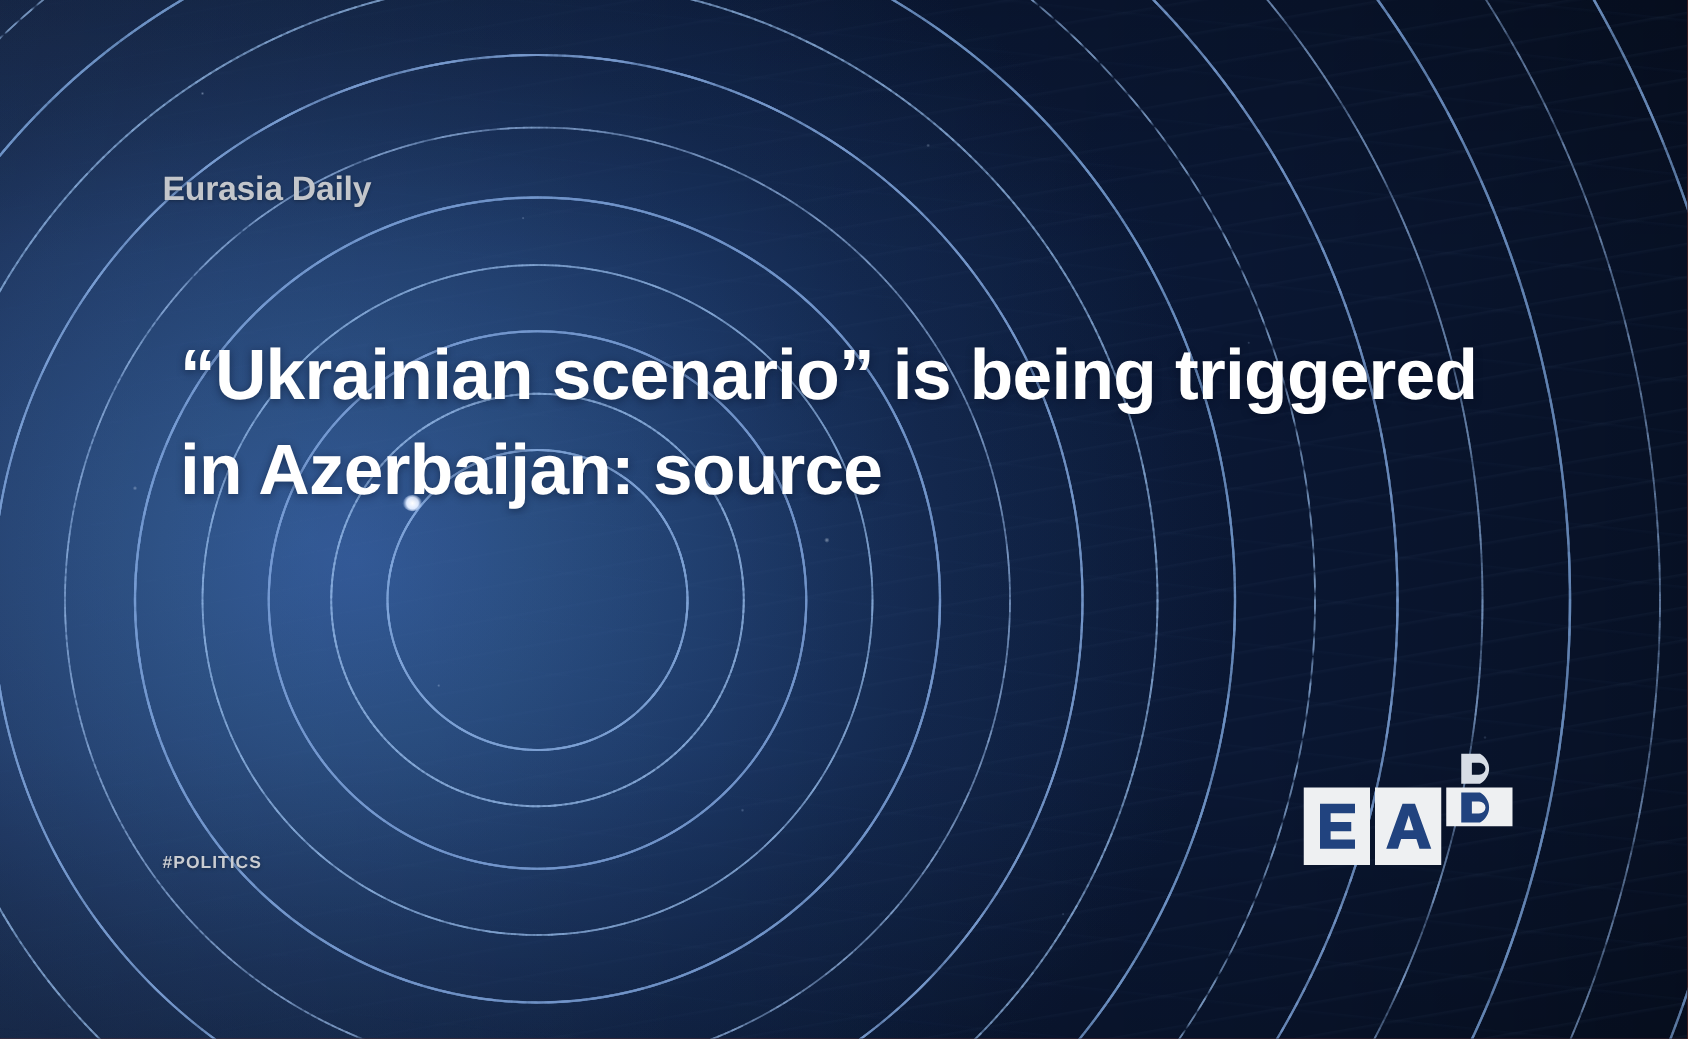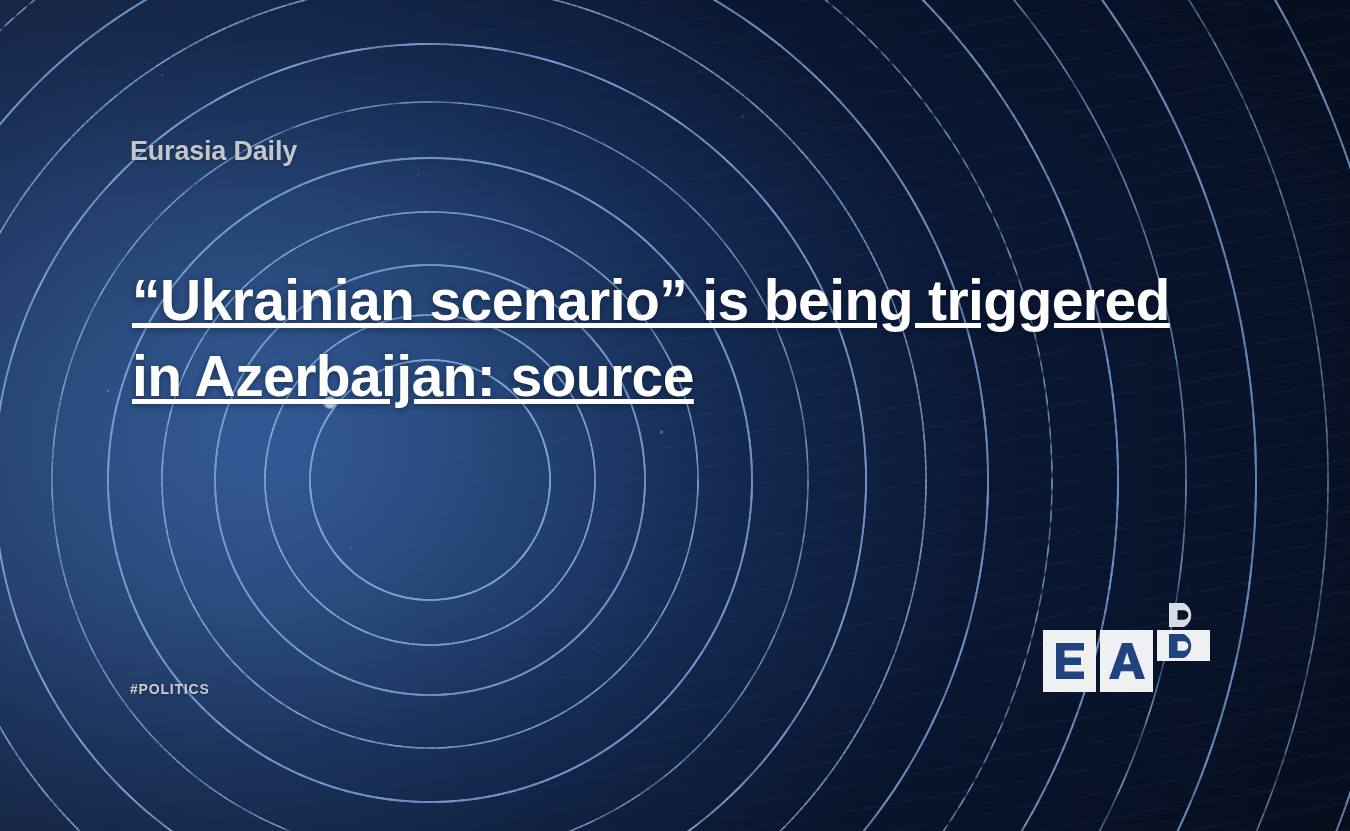--- a/index.html
+++ b/index.html
@@ -115,31 +115,30 @@
     font-size: 27px;
     font-weight: bold;
     letter-spacing: -0.2px;
     color: #c3c6cb;
     text-shadow: 0 1px 3px rgba(0,0,0,0.30);
     white-space: nowrap;
   }
 
   .headline {
     position: absolute;
-    left: 132px;
+    left: 144px;
     top: 262px;
     width: 1090px;
     margin: 0;
     font-size: 57px;
     line-height: 76px;
     font-weight: bold;
     letter-spacing: -0.6px;
     color: #ffffff;
     text-shadow: 0 2px 7px rgba(3,12,32,0.45);
-    text-decoration: underline;
   }
 
   .tag {
     position: absolute;
     left: 130px;
     top: 681px;
     font-size: 14px;
     font-weight: bold;
     letter-spacing: 0.8px;
     color: #c9ccd1;

